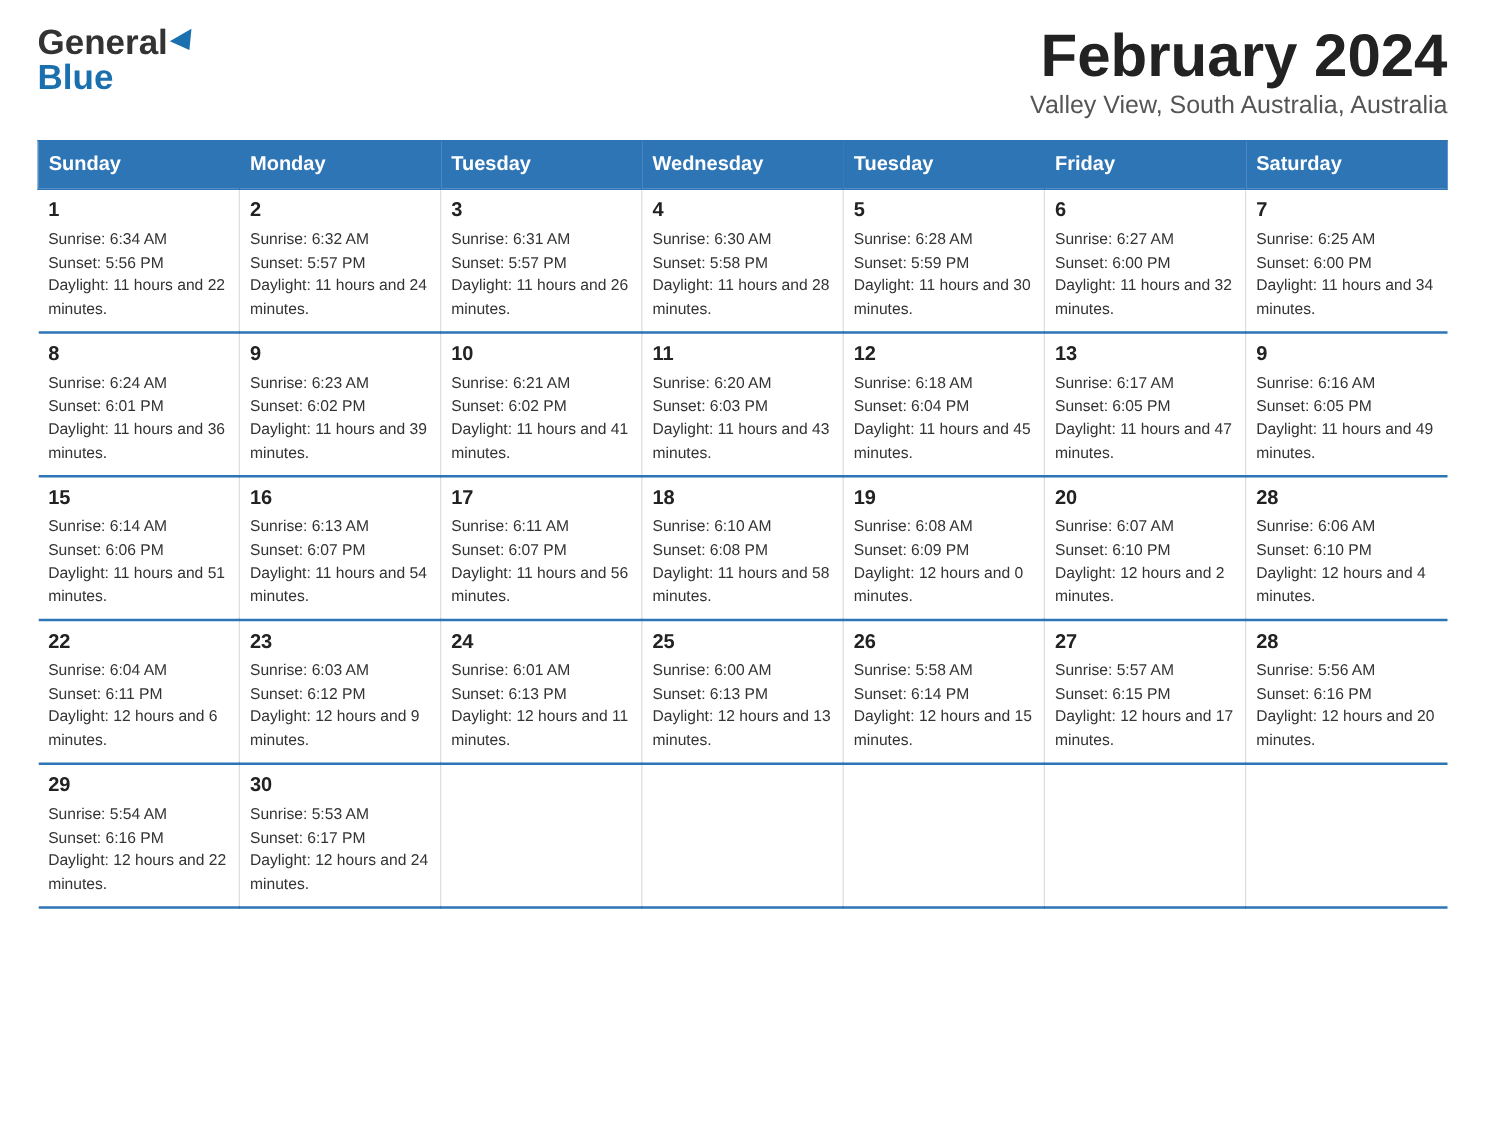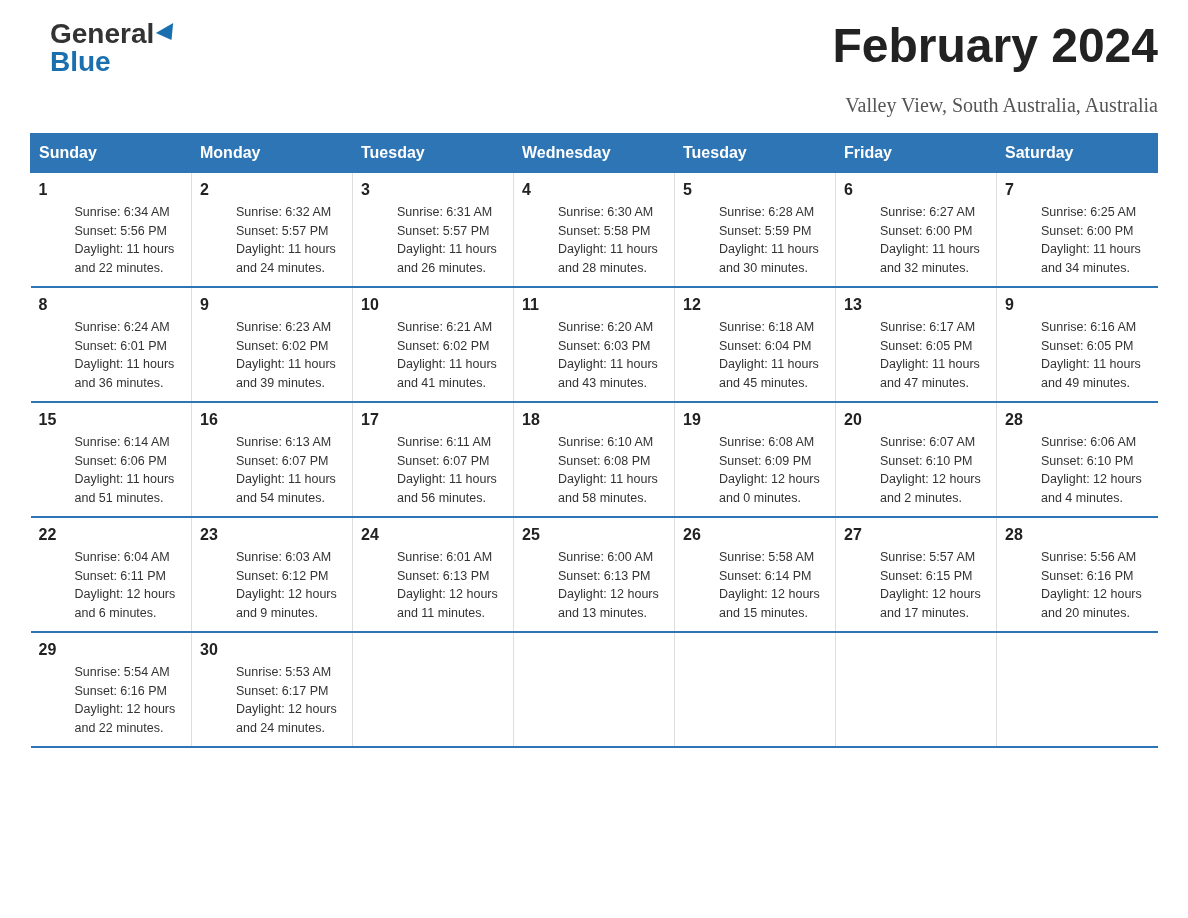--- a/index.html
+++ b/index.html
@@ -14,21 +14,20 @@
     .header-area {
       display: flex;
       justify-content: space-between;
       align-items: flex-start;
       margin-bottom: 16px;
     }
     .logo {
       display: flex;
       flex-direction: column;
       align-items: flex-start;
-      margin-left: 20px;
     }
     .logo-general {
       font-size: 28px;
       font-weight: bold;
       color: #333;
       line-height: 1;
     }
     .logo-blue {
       font-size: 28px;
       font-weight: bold;
@@ -55,22 +54,21 @@
     }
     .month-title {
       font-size: 48px;
       font-weight: bold;
       color: #222;
       line-height: 1.1;
     }
     .location-title {
       font-size: 20px;
       color: #555;
-      margin-top: 21px;
-      font-family: Liberation Serif, serif;
+      margin-top: 0;
     }
     .calendar-table {
       width: 100%;
       border-collapse: collapse;
       table-layout: fixed;
     }
     .calendar-table thead th {
       background-color: #2e75b6;
       color: #fff;
       font-size: 16px;
@@ -97,21 +95,20 @@
       font-size: 16px;
       font-weight: bold;
       color: #222;
       margin-bottom: 4px;
       display: block;
     }
     .day-info {
       font-size: 12.5px;
       line-height: 1.5;
       color: #333;
-      margin-left: 36px;
     }
     .empty-cell {
       background: #fff;
     }
   </style>
 </head>
 <body>
 
 <div class="header-area">
   <div class="logo">

